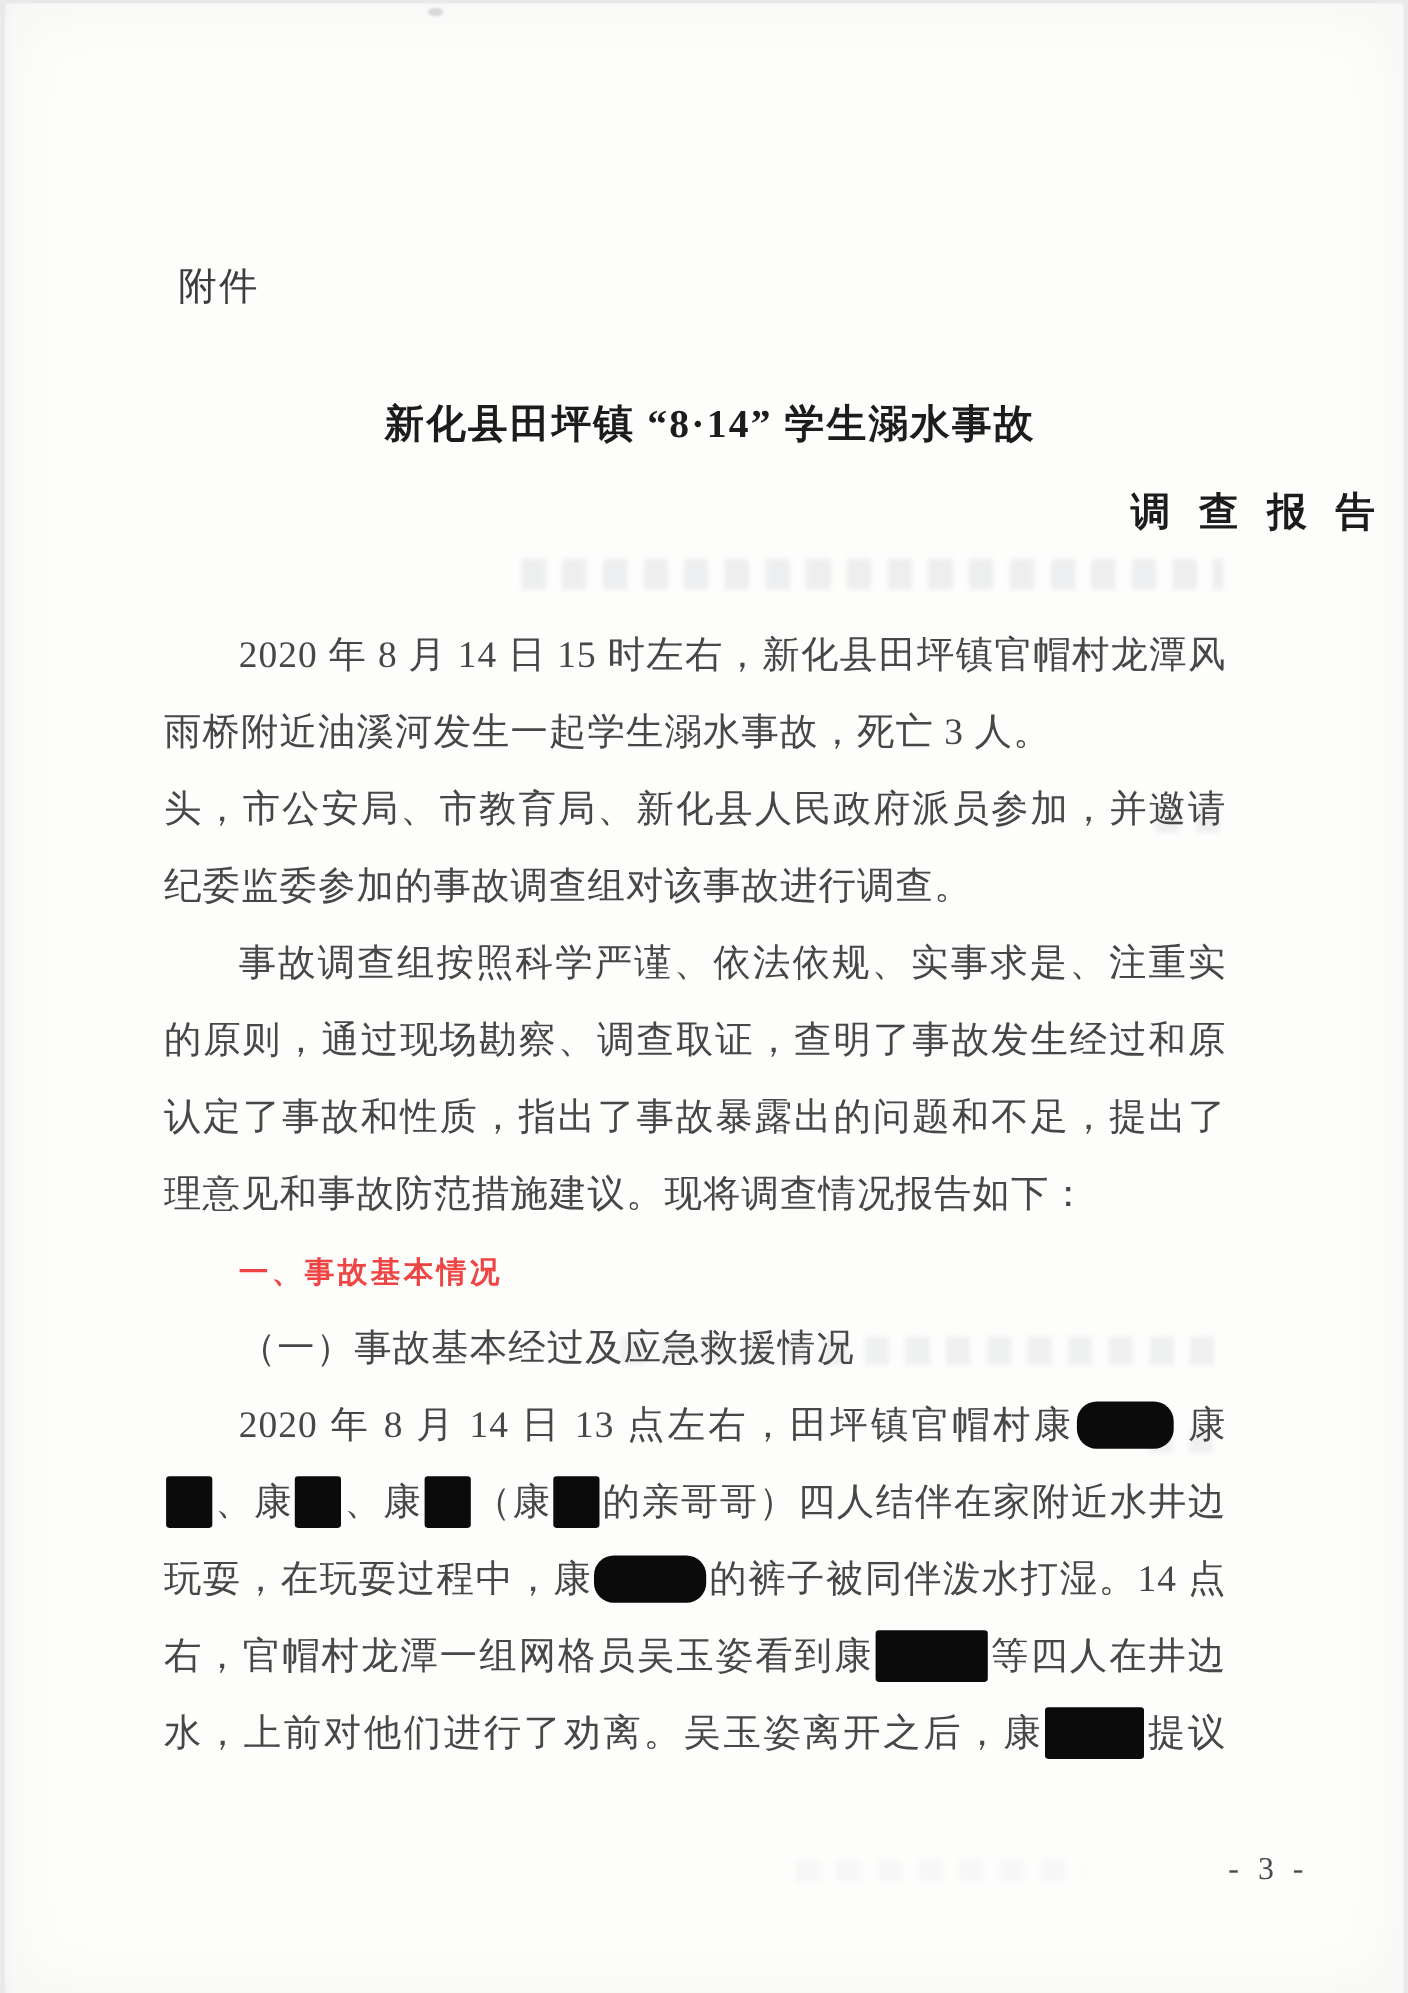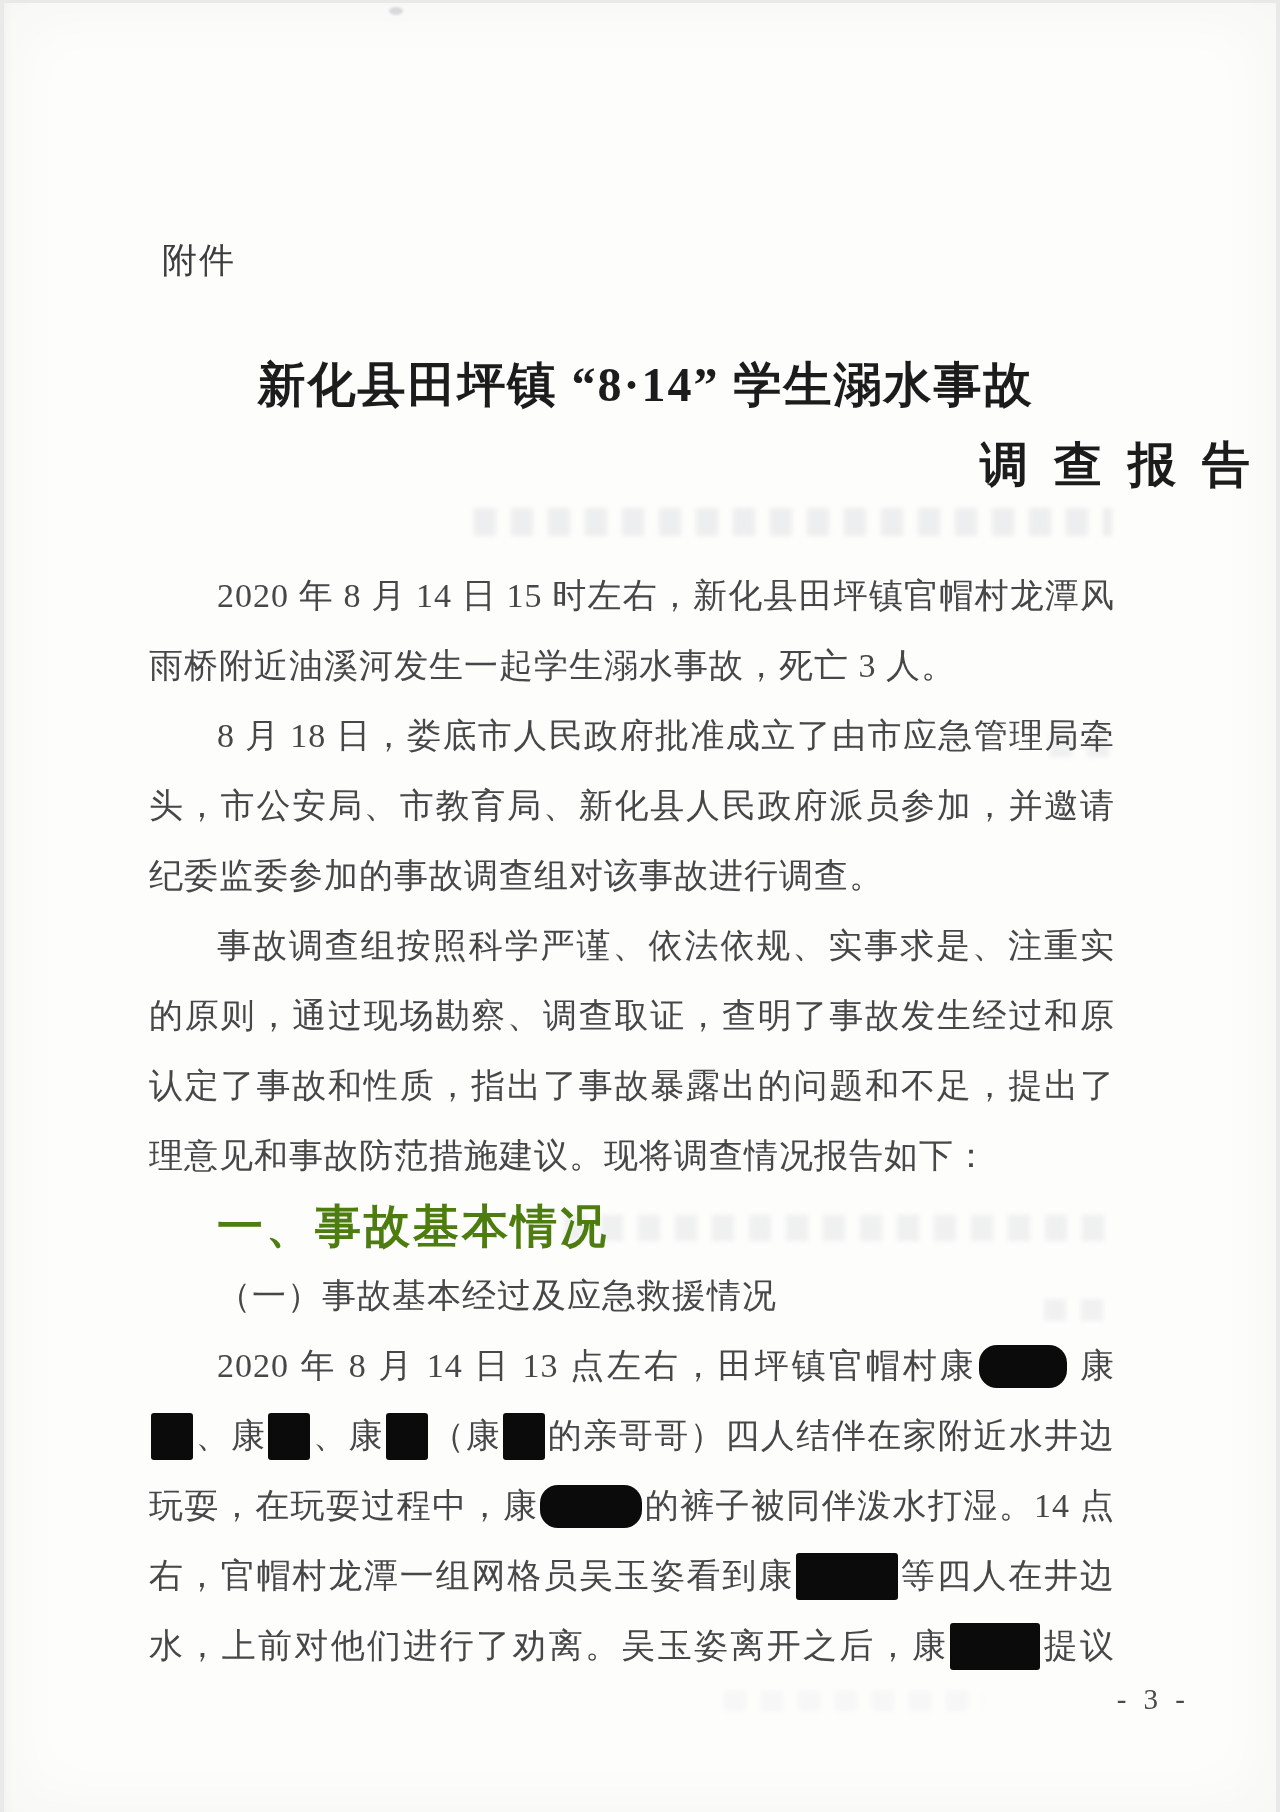--- a/index.html
+++ b/index.html
@@ -18,21 +18,21 @@
     left: 158px; top: 234px;
     font-size: 35px;
     color: #3d3d3d;
     letter-spacing: 2px;
   }
   .title {
     position: absolute;
     left: 11px; right: 0; top: 342px;
     text-align: center;
     font-weight: bold;
-    font-size: 48px;
+    font-size: 36px;
     line-height: 80px;
     color: #1c1c1c;
     letter-spacing: 2px;
   }
   .title .t2 { letter-spacing: 26px; padding-left: 26px; text-align: right; }
   .bodytext {
     position: absolute;
     left: 145px; top: 558px;
     width: 966px;
     font-size: 34px;
@@ -47,23 +47,23 @@
     letter-spacing: 1px;
     text-align: justify;
     text-align-last: justify;
     text-justify: inter-character;
   }
   .line.pe, .line.hd, .line.sub { text-align: right; text-align-last: left; }
   .line.ps, .line.hd, .line.sub { padding-left: 68px; }
   .line.hd {
     font-family: "Liberation Sans", "DejaVu Sans", sans-serif;
     font-weight: 700;
-    color: #4d7c0f;
+    color: #ef4444;
     letter-spacing: 3px;
-    font-size: 46px;
+    font-size: 27px;
   }
   .redact {
     display: inline-block;
     background: #0b0b0b;
     height: 47px;
     border-radius: 3px;
     vertical-align: middle;
     margin: 0 2px;
     transform: translateY(-3px);
   }
@@ -115,21 +115,20 @@
 
   <div class="ghost ghost1 g-lines"></div>
   <div class="ghost ghost2 g-lines"></div>
   <div class="ghost ghost3 g-lines"></div>
   <div class="ghost ghost4 g-lines"></div>
   <div class="ghost ghost5 g-lines"></div>
 
   <div class="bodytext" id="body-lines">
       <div class="line ps">2020 年 8 月 14 日 15 时左右，新化县田坪镇官帽村龙潭风</div>
       <div class="line pe">雨桥附近油溪河发生一起学生溺水事故，死亡 3 人。</div>
-      <div class="line ps">8 月 18 日，娄底市人民政府批准成立了由市应急管理局牵</div>
       <div class="line pm">头，市公安局、市教育局、新化县人民政府派员参加，并邀请市</div>
       <div class="line pe">纪委监委参加的事故调查组对该事故进行调查。</div>
       <div class="line ps">事故调查组按照科学严谨、依法依规、实事求是、注重实效</div>
       <div class="line pm">的原则，通过现场勘察、调查取证，查明了事故发生经过和原因，</div>
       <div class="line pm">认定了事故和性质，指出了事故暴露出的问题和不足，提出了处</div>
       <div class="line pe">理意见和事故防范措施建议。现将调查情况报告如下：</div>
       <div class="line hd">一、事故基本情况</div>
       <div class="line sub">（一）事故基本经过及应急救援情况</div>
       <div class="line ps">2020 年 8 月 14 日 13 点左右，田坪镇官帽村康<span class="redact pill" style="width: 88px;"></span> 康</div>
       <div class="line pm"><span class="redact" style="width: 42px;"></span>、康<span class="redact" style="width: 42px;"></span>、康<span class="redact" style="width: 42px;"></span>（康<span class="redact" style="width: 42px;"></span>的亲哥哥）四人结伴在家附近水井边泼水</div>

